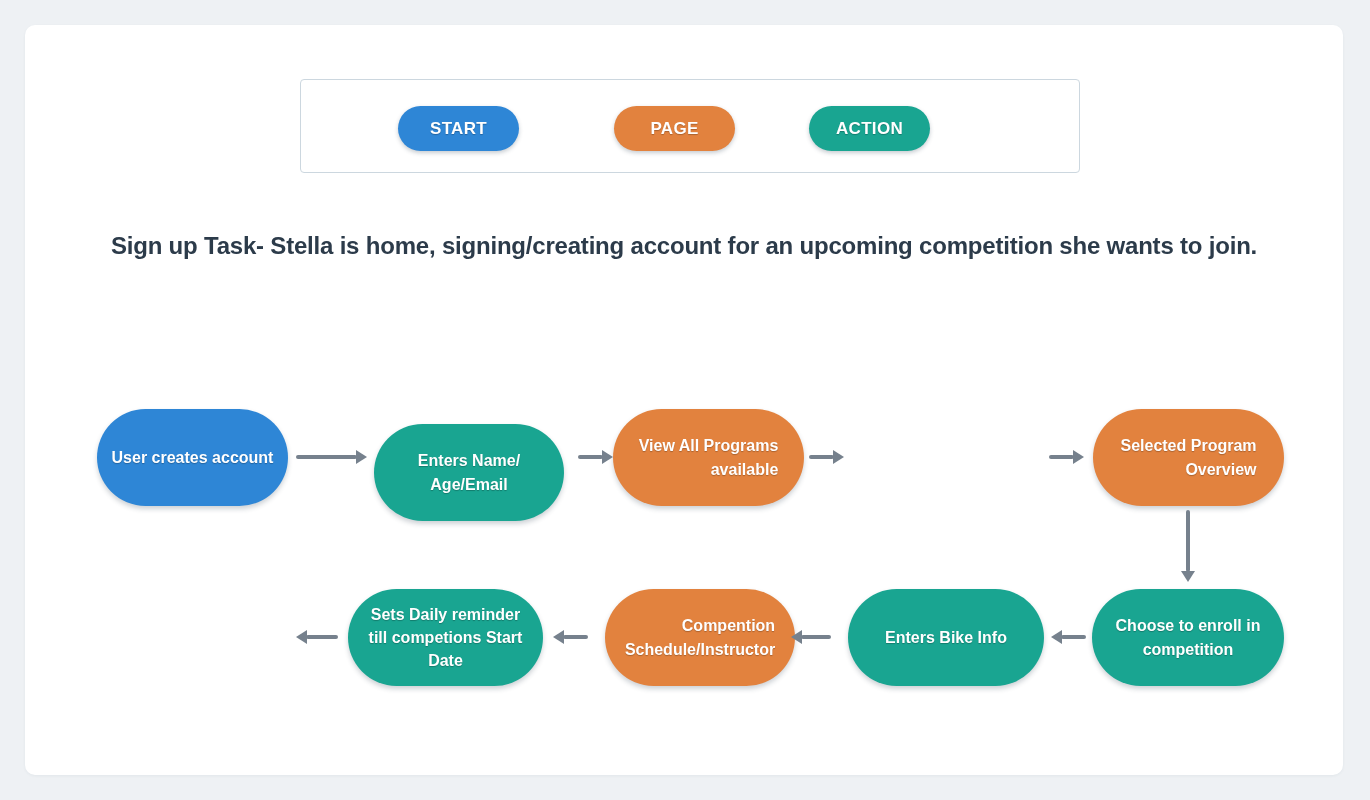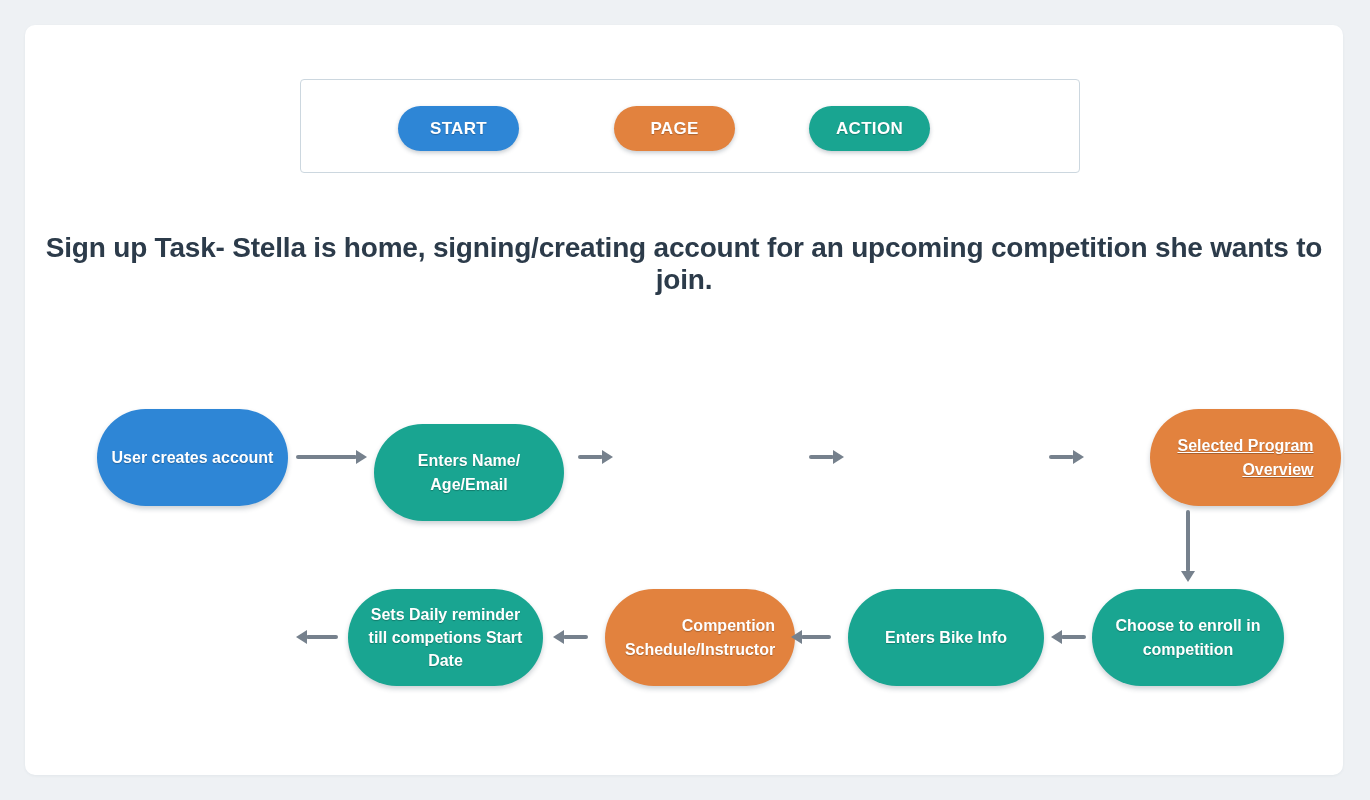--- a/index.html
+++ b/index.html
@@ -29,21 +29,21 @@
     color:#ffffff; font-weight:bold; font-size:17px; letter-spacing:0.3px;
     text-shadow: 0 1px 1px rgba(0,0,0,0.25);
     box-shadow: 0 2px 4px rgba(30,50,70,0.25);
   }
   .pill-1 { left:97px; }
   .pill-2 { left:313px; }
   .pill-3 { left:508px; }
   .title {
     position:absolute; left:0; top:207px; width:100%;
     text-align:center;
-    font-size:28px; font-weight:600;
+    font-size:24px; font-weight:600;
     color: var(--c-title, #2c3b4a);
     letter-spacing:-0.2px;
   }
   .node {
     position:absolute; height:97px;
     border-radius:48.5px;
     display:flex; align-items:center; justify-content:center;
     text-align:center;
     color:#ffffff; font-weight:bold; font-size:16px; line-height:1.45;
     white-space:pre-line;
@@ -98,21 +98,23 @@
       <div class="pill pill-1 type-start">START</div>
       <div class="pill pill-2 type-page">PAGE</div>
       <div class="pill pill-3 type-action">ACTION</div>
     </div>
 
     <div class="title">Sign up Task- Stella is home, signing/creating account for an upcoming competition she wants to join.</div>
 
     <div class="node row1 type-start" style="left:72px;   width:191px;">User creates account</div>
     <div class="node row1 type-action" style="left:349px;  width:190px;margin-top:15px;">Enters Name/
 Age/Email</div>
-    <div class="node row1 type-page" style="left:1125px; width:191px;text-decoration:underline;">Selected Program
+    <div class="node row1 type-page" style="left:588px;  width:191px;">View All Programs
+available</div>
+    <div class="node row1 type-page" style="left:1068px; width:191px;">Selected Program
 Overview</div>
 
     <div class="node row2 type-action" style="left:323px;  width:195px;">Sets Daily reminder
 till competions Start
 Date</div>
     <div class="node row2 type-page" style="left:580px;  width:190px;">Compention
 Schedule/Instructor</div>
     <div class="node row2 type-action" style="left:823px;  width:196px;">Enters Bike Info</div>
     <div class="node row2 type-action" style="left:1067px; width:192px;">Choose to enroll in
 competition</div>

